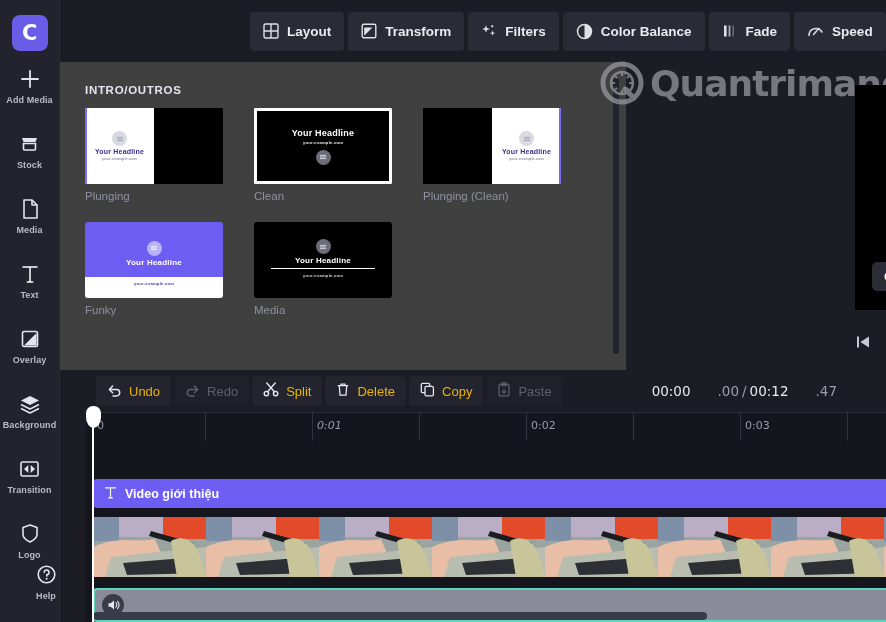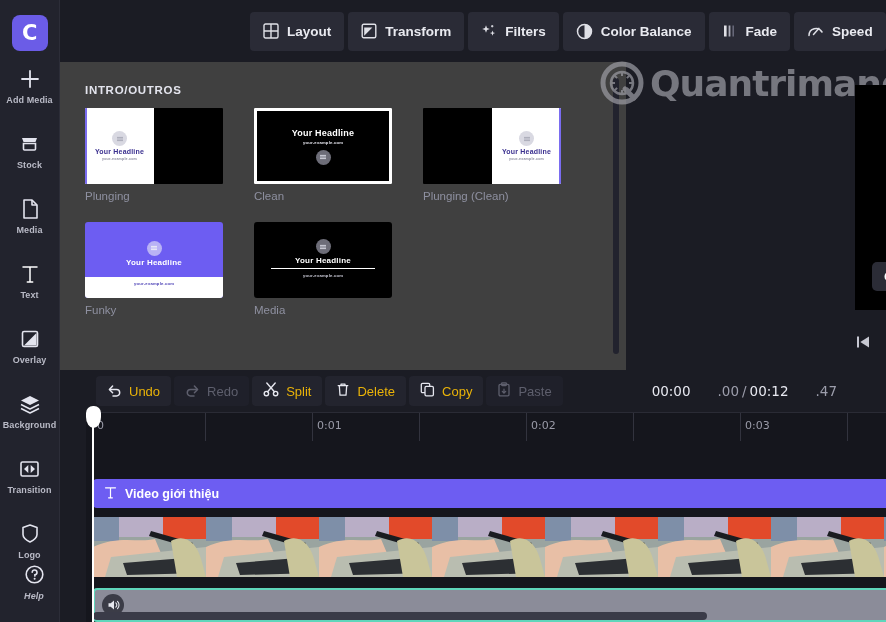--- a/index.html
+++ b/index.html
@@ -35,21 +35,21 @@
     margin-bottom: 5px;
   }
   .side-item .slabel {
     font-size: 9px; font-weight: bold; color: #b9bac6; letter-spacing: 0.1px;
     white-space: nowrap;
   }
   .side-item.active::before {
     content: ""; position: absolute; left: 0; top: 5px; bottom: 5px;
     width: 2px; background: #6b5ce7;
   }
-  .side-item.help { position: absolute; bottom: 10px; left: 0; font-style: italic; }
+  .side-item.help { position: absolute; bottom: 10px; left: 12px; }
 
   
   .toolbar {
     position: absolute; left: 60px; top: 0; right: 0; height: 62px;
     background: #1b1c24;
     display: flex; align-items: center;
     padding-left: 190px; gap: 4px;
   }
   .tb-btn {
     height: 39px; display: flex; align-items: center; gap: 8px;
@@ -525,21 +525,21 @@
     <div class="ruler">
       <div class="tick" style="left:7px;"></div>
       <div class="tick" style="left:119px;"></div>
       <div class="tick" style="left:226px;"></div>
       <div class="tick" style="left:333px;"></div>
       <div class="tick" style="left:440px;"></div>
       <div class="tick" style="left:547px;"></div>
       <div class="tick" style="left:654px;"></div>
       <div class="tick" style="left:761px;"></div>
       <div class="tick-label" style="left:11px;">0</div>
-      <div class="tick-label" style="left:231px;">0:01</div>
+      <div class="tick-label" style="left:231px;font-style:italic;">0:01</div>
       <div class="tick-label" style="left:445px;">0:02</div>
       <div class="tick-label" style="left:659px;">0:03</div>
     </div>
 
     <div class="text-clip">
       <span>
         <svg width="13" height="13" viewBox="0 0 13 13">
             <path d="M1.5 1.8h10M6.5 1.8v10M4.6 11.8h3.8" stroke="#ffffff" stroke-width="1.2" fill="none" stroke-linecap="round"></path>
           </svg>
       </span>

